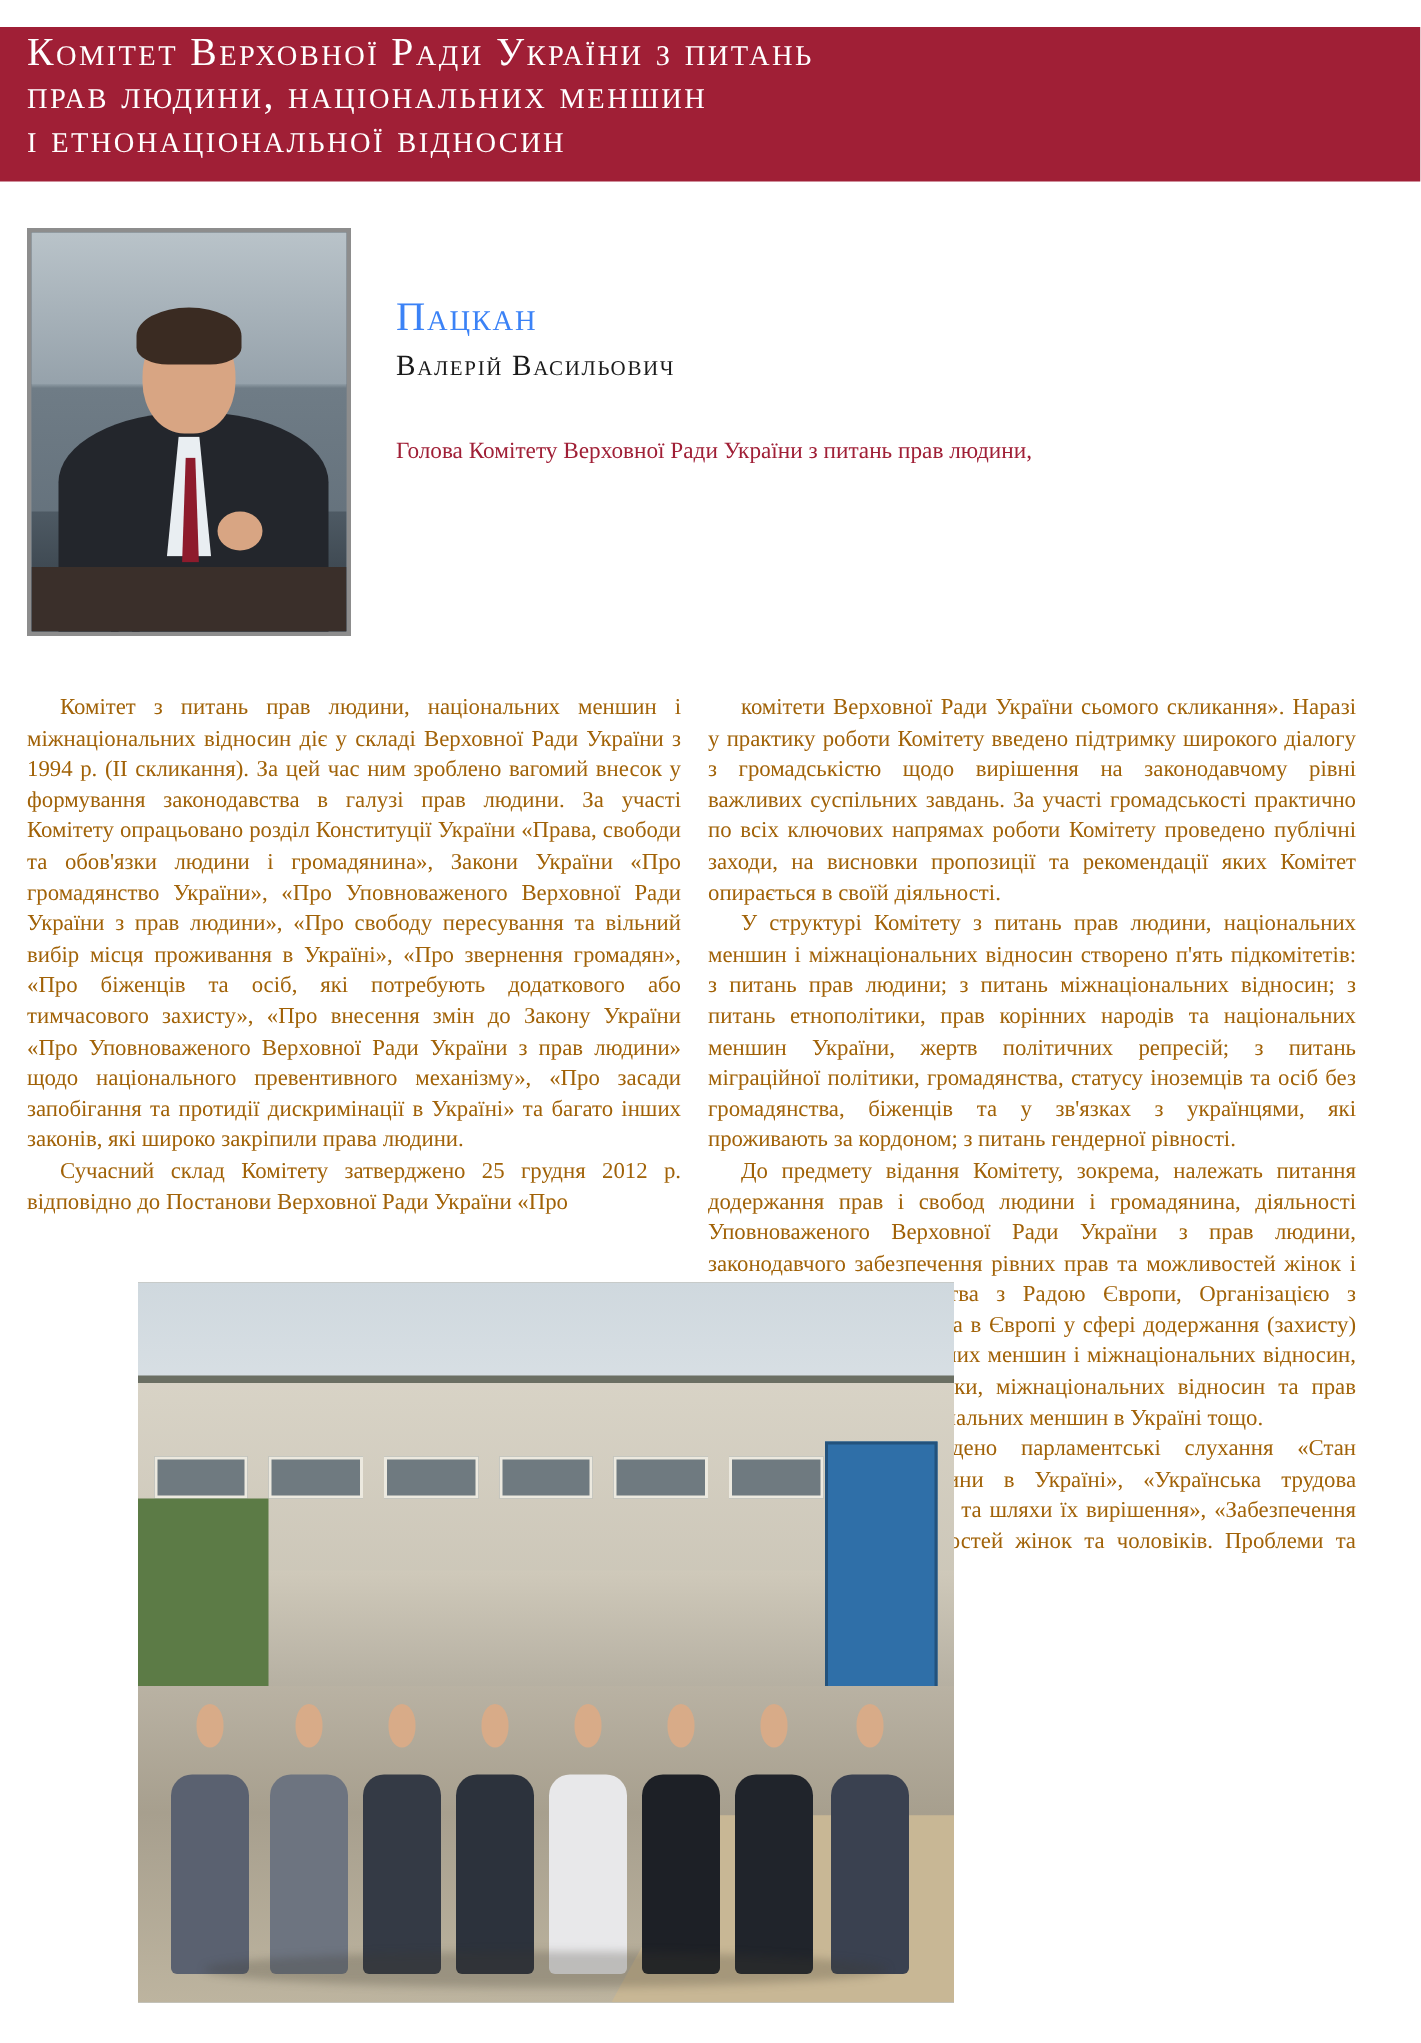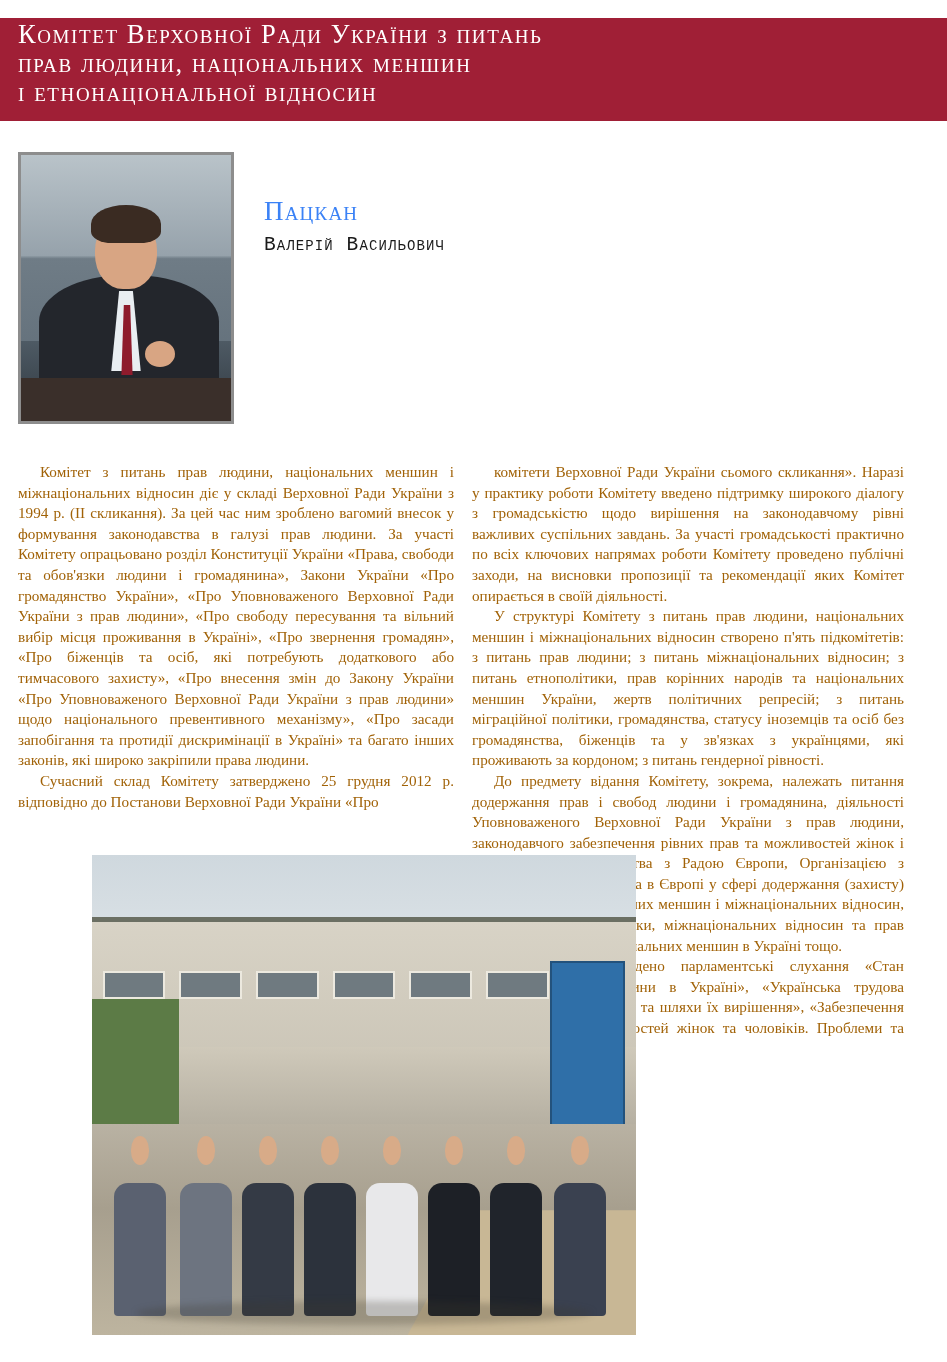--- a/index.html
+++ b/index.html
@@ -147,21 +147,21 @@
   }
   .name-surname {
     font-family: "Liberation Serif", serif;
     font-size: 27px;
     letter-spacing: 1.2px;
     font-variant: small-caps;
     color: #3b82f6;
     line-height: 30px;
   }
   .name-given {
-    font-family: Liberation Mono, monospace;
+    font-family: Liberation Serif, serif;
     font-size: 19.5px;
     letter-spacing: 1.1px;
     font-variant: small-caps;
     color: #1a1a1a;
     margin-top: 8px;
     line-height: 22px;
   }
   .position {
     margin-top: 34px;
     color: #a01f36;
@@ -287,20 +287,21 @@
   <div class="head"></div>
   <div class="hair"></div>
   <div class="hand"></div>
   <div class="podium"></div>
 </div>
 
 <div class="name-block">
   <div class="name-surname">Пацкан</div>
   <div class="name-given">Валерій Васильович</div>
   <div class="position">
+    <span class="pline">Голова Комітету Верховної Ради України з питань прав людини,</span>
   </div>
 </div>
 
 <div class="col col-left">
   <p>Комітет з питань прав людини, національних меншин і міжнаціональних відносин діє у складі Верховної Ради України з 1994 р. (ІІ скликання). За цей час ним зроблено вагомий внесок у формування законодавства в галузі прав людини. За участі Комітету опрацьовано розділ Конституції України «Права, свободи та обов'язки людини і громадянина», Закони України «Про громадянство України», «Про Уповноваженого Верховної Ради України з прав людини», «Про свободу пересування та вільний вибір місця проживання в Україні», «Про звернення громадян», «Про біженців та осіб, які потребують додаткового або тимчасового захисту», «Про внесення змін до Закону України «Про Уповноваженого Верховної Ради України з прав людини» щодо національного превентивного механізму», «Про засади запобігання та протидії дискримінації в Україні» та багато інших законів, які широко закріпили права людини.</p>
   <p>Сучасний склад Комітету затверджено 25 грудня 2012 р. відповідно до Постанови Верховної Ради України «Про</p>
 </div>
 
 <div class="col col-right">
   <p>комітети Верховної Ради України сьомого скликання». Наразі у практику роботи Комітету введено підтримку широкого діалогу з громадськістю щодо вирішення на законодавчому рівні важливих суспільних завдань. За участі громадськості практично по всіх ключових напрямах роботи Комітету проведено публічні заходи, на висновки пропозиції та рекомендації яких Комітет опирається в своїй діяльності.</p>

